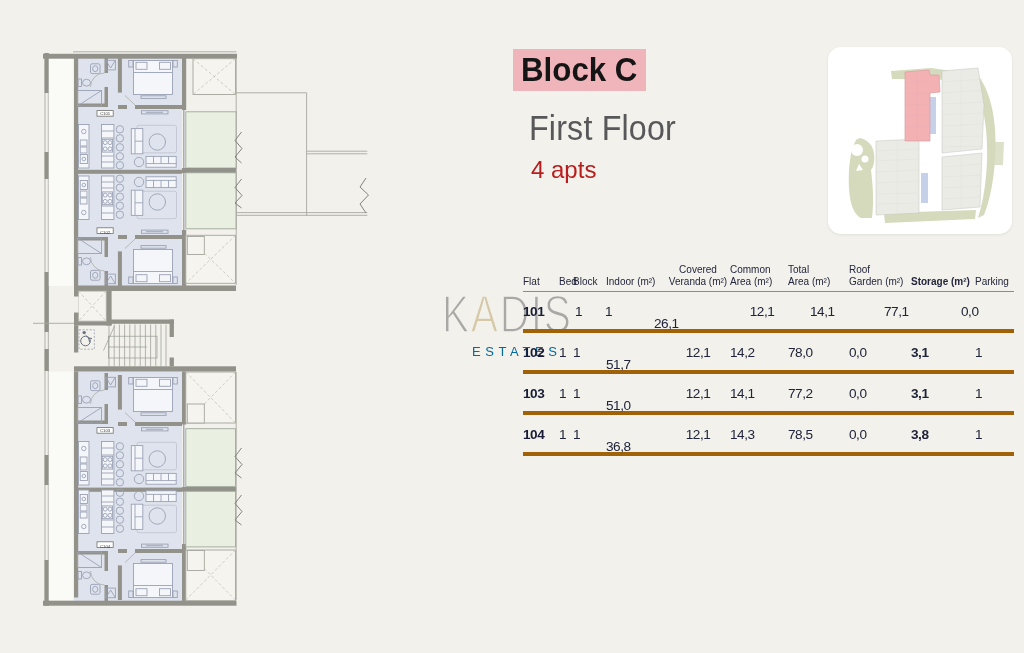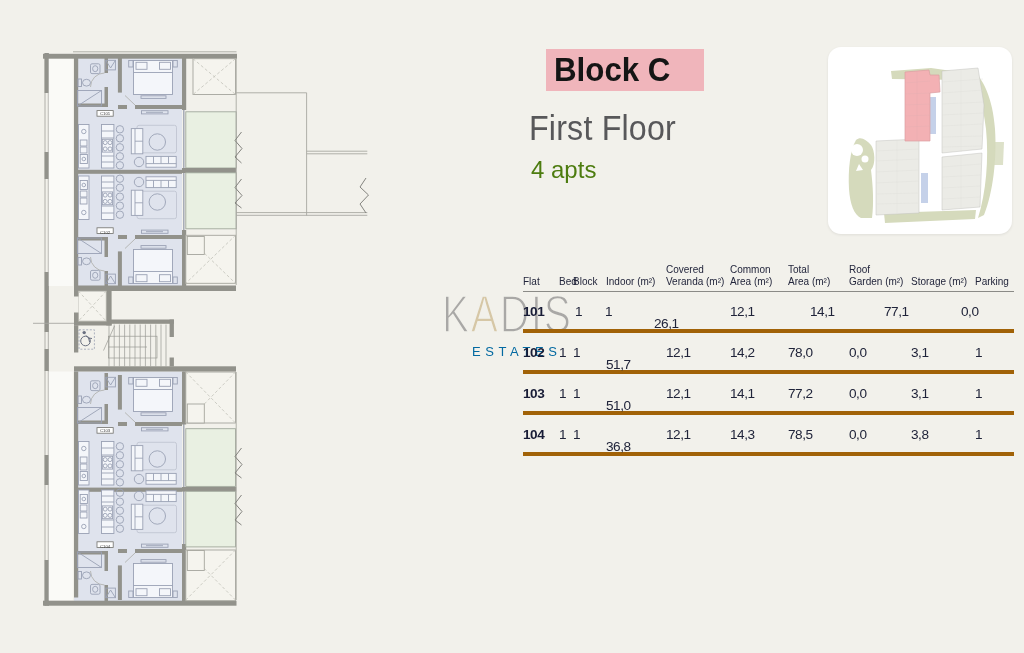--- a/index.html
+++ b/index.html
@@ -1,37 +1,37 @@
 <!DOCTYPE html>
 <html><head>
 <meta charset="utf-8">
 <style>
   html,body{margin:0;padding:0;}
   body{width:1024px;height:653px;background:#f2f1eb;font-family:"Liberation Sans",sans-serif;position:relative;overflow:hidden;}
   .abs{position:absolute;}
   
-  #blockc{left:546px;top:48.5px;width:158px;height:42px;background:#f0b5bb;}
+  #blockc{left:513px;top:48.5px;width:133px;height:42px;background:#f0b5bb;}
   #blockc span{position:absolute;left:7.5px;top:1px;white-space:nowrap;font-size:34px;font-weight:bold;color:#151515;letter-spacing:0px;transform:scaleX(0.92);transform-origin:left top;}
   #firstfloor{left:529px;top:108px;font-size:35px;color:#58585a;letter-spacing:0.2px;transform:scaleX(0.92);transform-origin:left top;}
-  #apts{left:531px;top:156px;font-size:24px;color:#4d7c0f;}
+  #apts{left:531px;top:156px;font-size:24px;color:#b91c1c;}
   
   #wm1{left:442px;top:285px;font-size:51px;letter-spacing:2px;color:#a9a8a6;-webkit-text-stroke:1.6px #f2f1eb;transform:scaleX(0.8);transform-origin:left top;}
   #wm1 .a{color:#d6c7a6;}
   #wm2{left:472px;top:343.5px;font-size:13px;letter-spacing:4.6px;color:#0369a1;}
   
   #card{left:828px;top:47px;width:184px;height:187px;background:#ffffff;border-radius:13px;box-shadow:0 1px 3px rgba(0,0,0,0.08);}
   
   #tbl{left:523px;top:261px;width:491px;color:#20243a;}
   .hrow{display:flex;align-items:flex-end;height:26px;font-size:10px;color:#23263c;}
   .drow{display:flex;align-items:center;height:37.05px;font-size:13.6px;letter-spacing:-0.45px;border-top:4px solid #a16207;}
   .hrow > div,.drow > div{flex:none;line-height:11.3px;}
   .drow > div{line-height:14px;position:relative;top:1.2px;}
   .c0{width:36px;} .c1{width:14px;} .c2{width:33px;} .c3{width:60px;margin-top:24px;}
-  .c4{width:64px;} .c5{width:58px;} .c6{width:61px;} .c7{width:62px;}
-  .c8{width:64px;} .c9{width:31px;}
+  .c4{width:64px;text-align:center;} .c5{width:58px;} .c6{width:61px;} .c7{width:62px;}
+  .c8{width:64px;font-weight:bold;} .c9{width:31px;}
   .fl{font-weight:bold;font-size:13.6px;color:#181c36;}
   #hline{margin-top:3.8px;border-top:1px solid #8b8b87;height:0;}
   .blank{height:0;}
   
   #plan .w{fill:#92928b;}
   #plan .f{fill:none;stroke:#9aa1b4;stroke-width:0.9px;}
   #plan .ff{fill:#f4f6fa;stroke:#9aa1b4;stroke-width:0.9px;}
   #plan .t{fill:none;stroke:#a5a59d;stroke-width:0.7px;}
   #plan .t2{fill:none;stroke:#9aa0ae;stroke-width:1.3px;}
   #plan .tl{fill:none;stroke:#a8a8a2;stroke-width:0.9px;}

